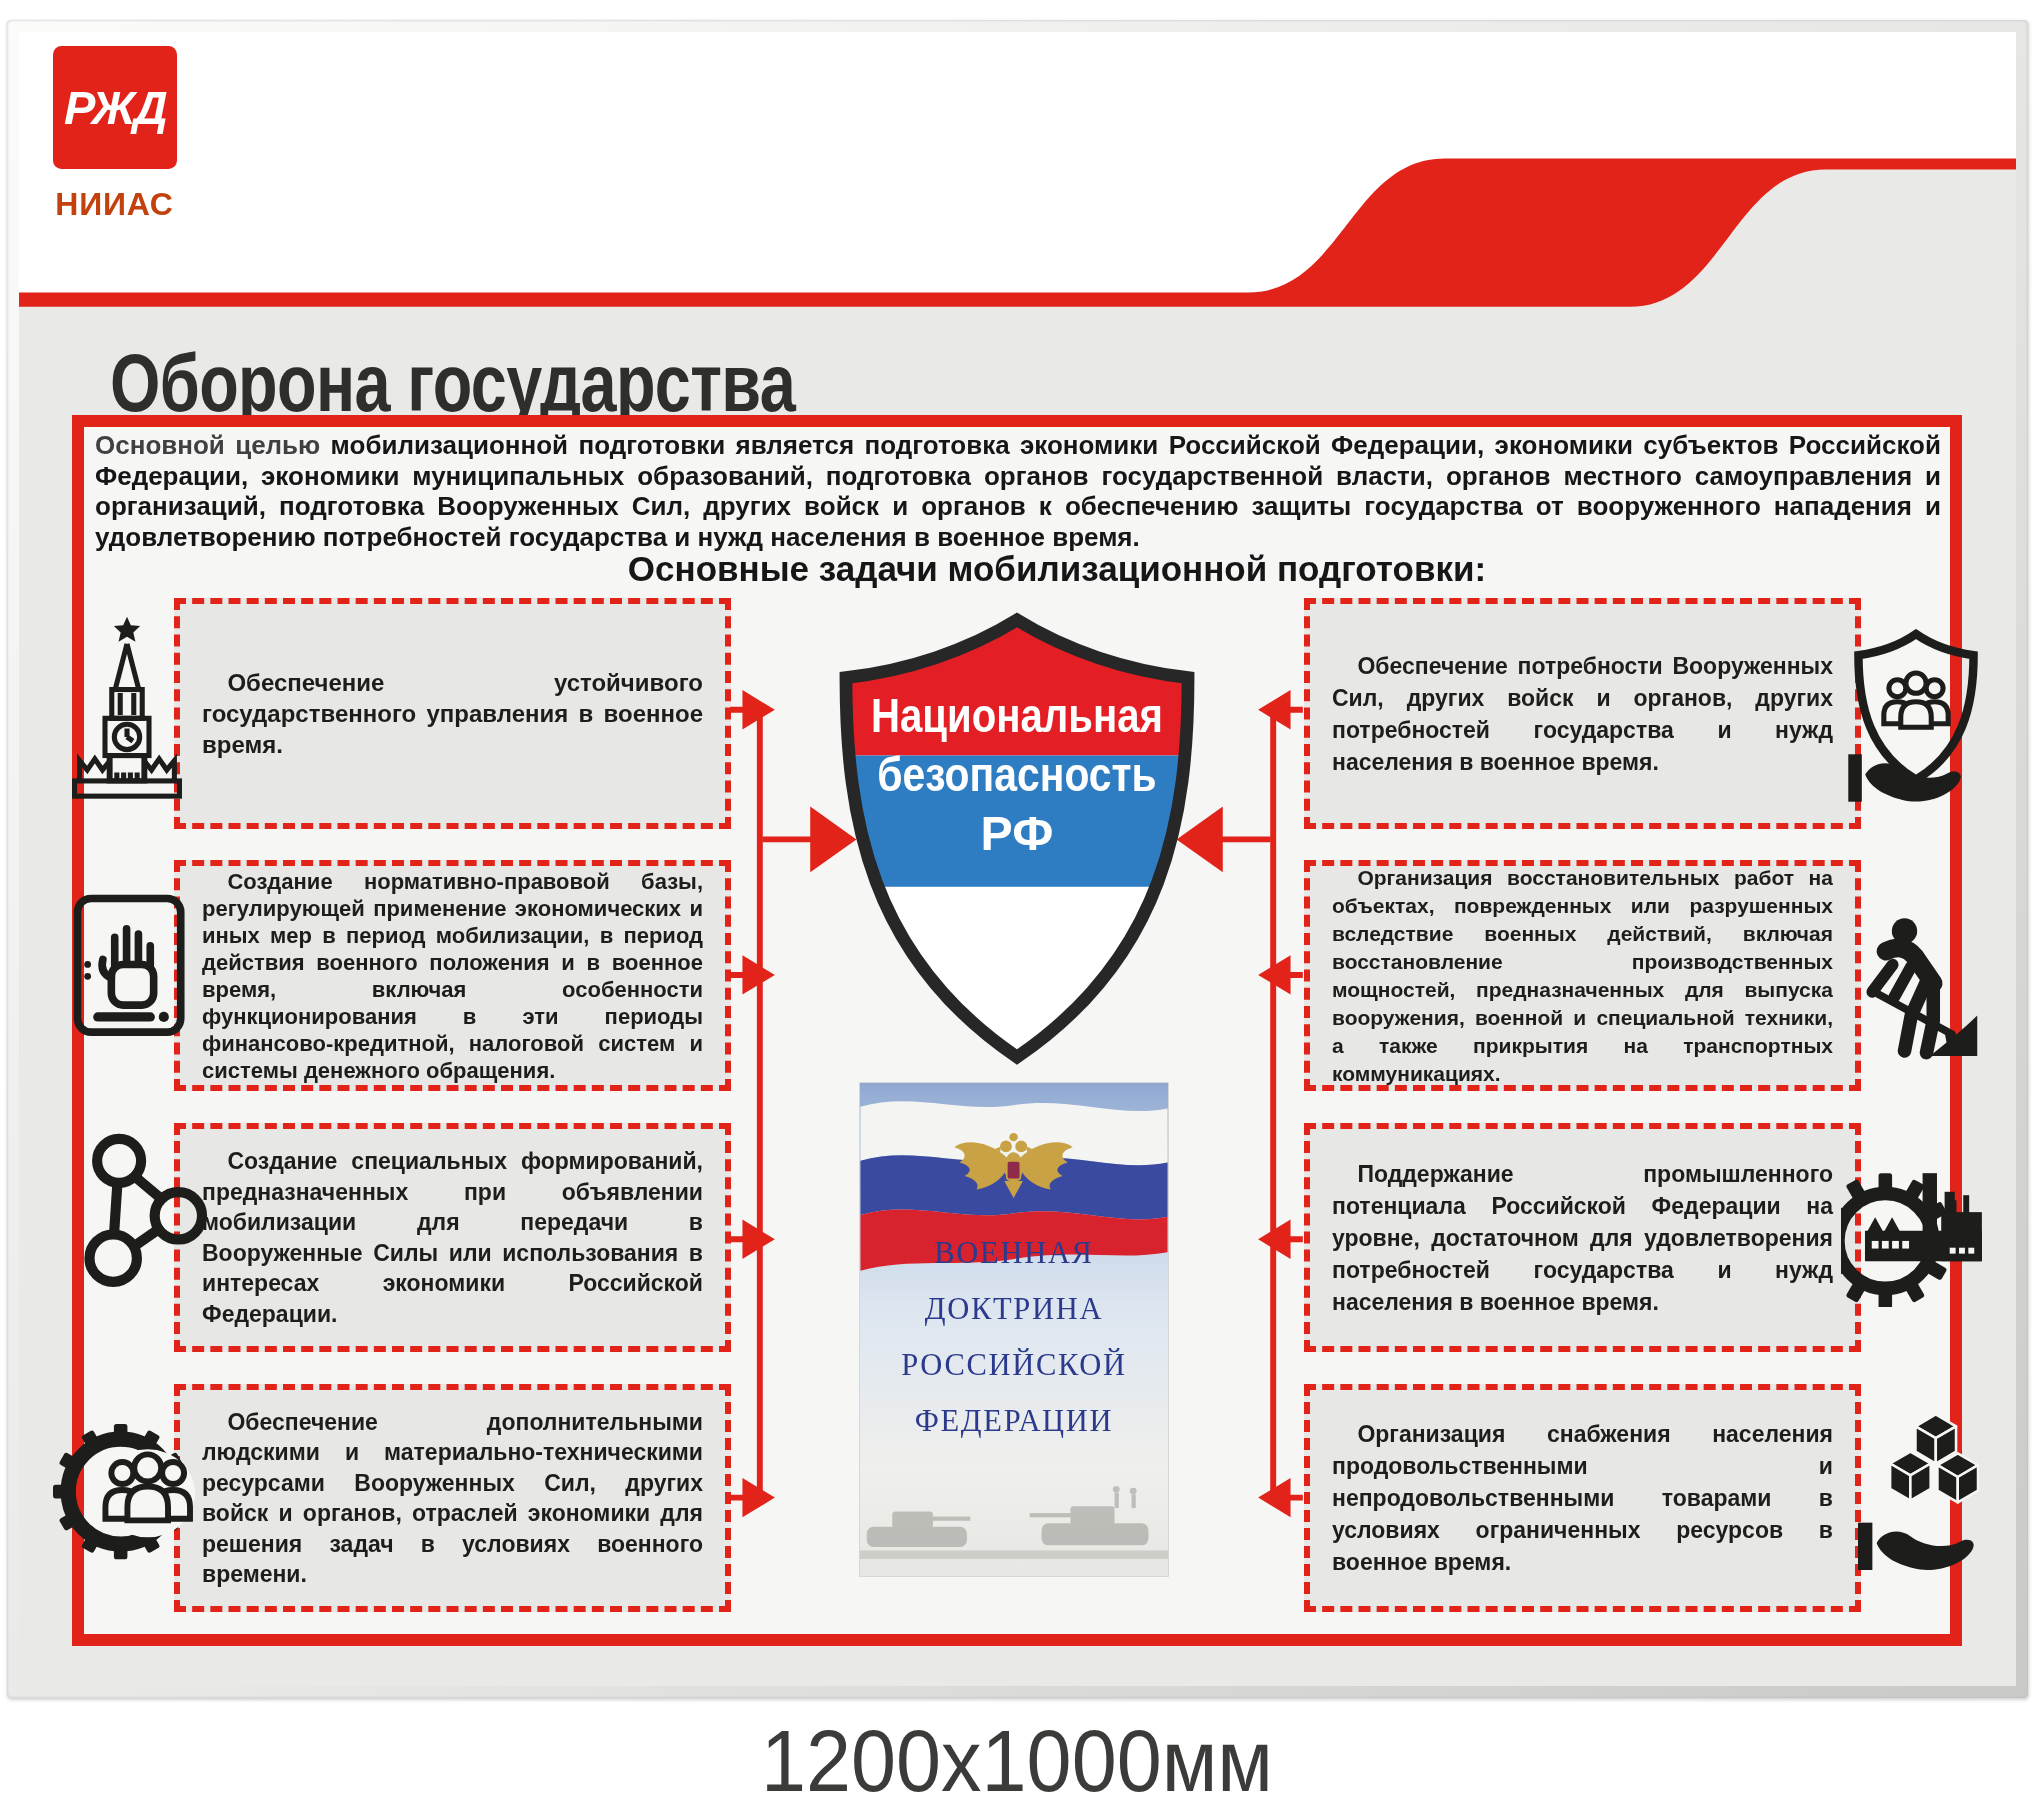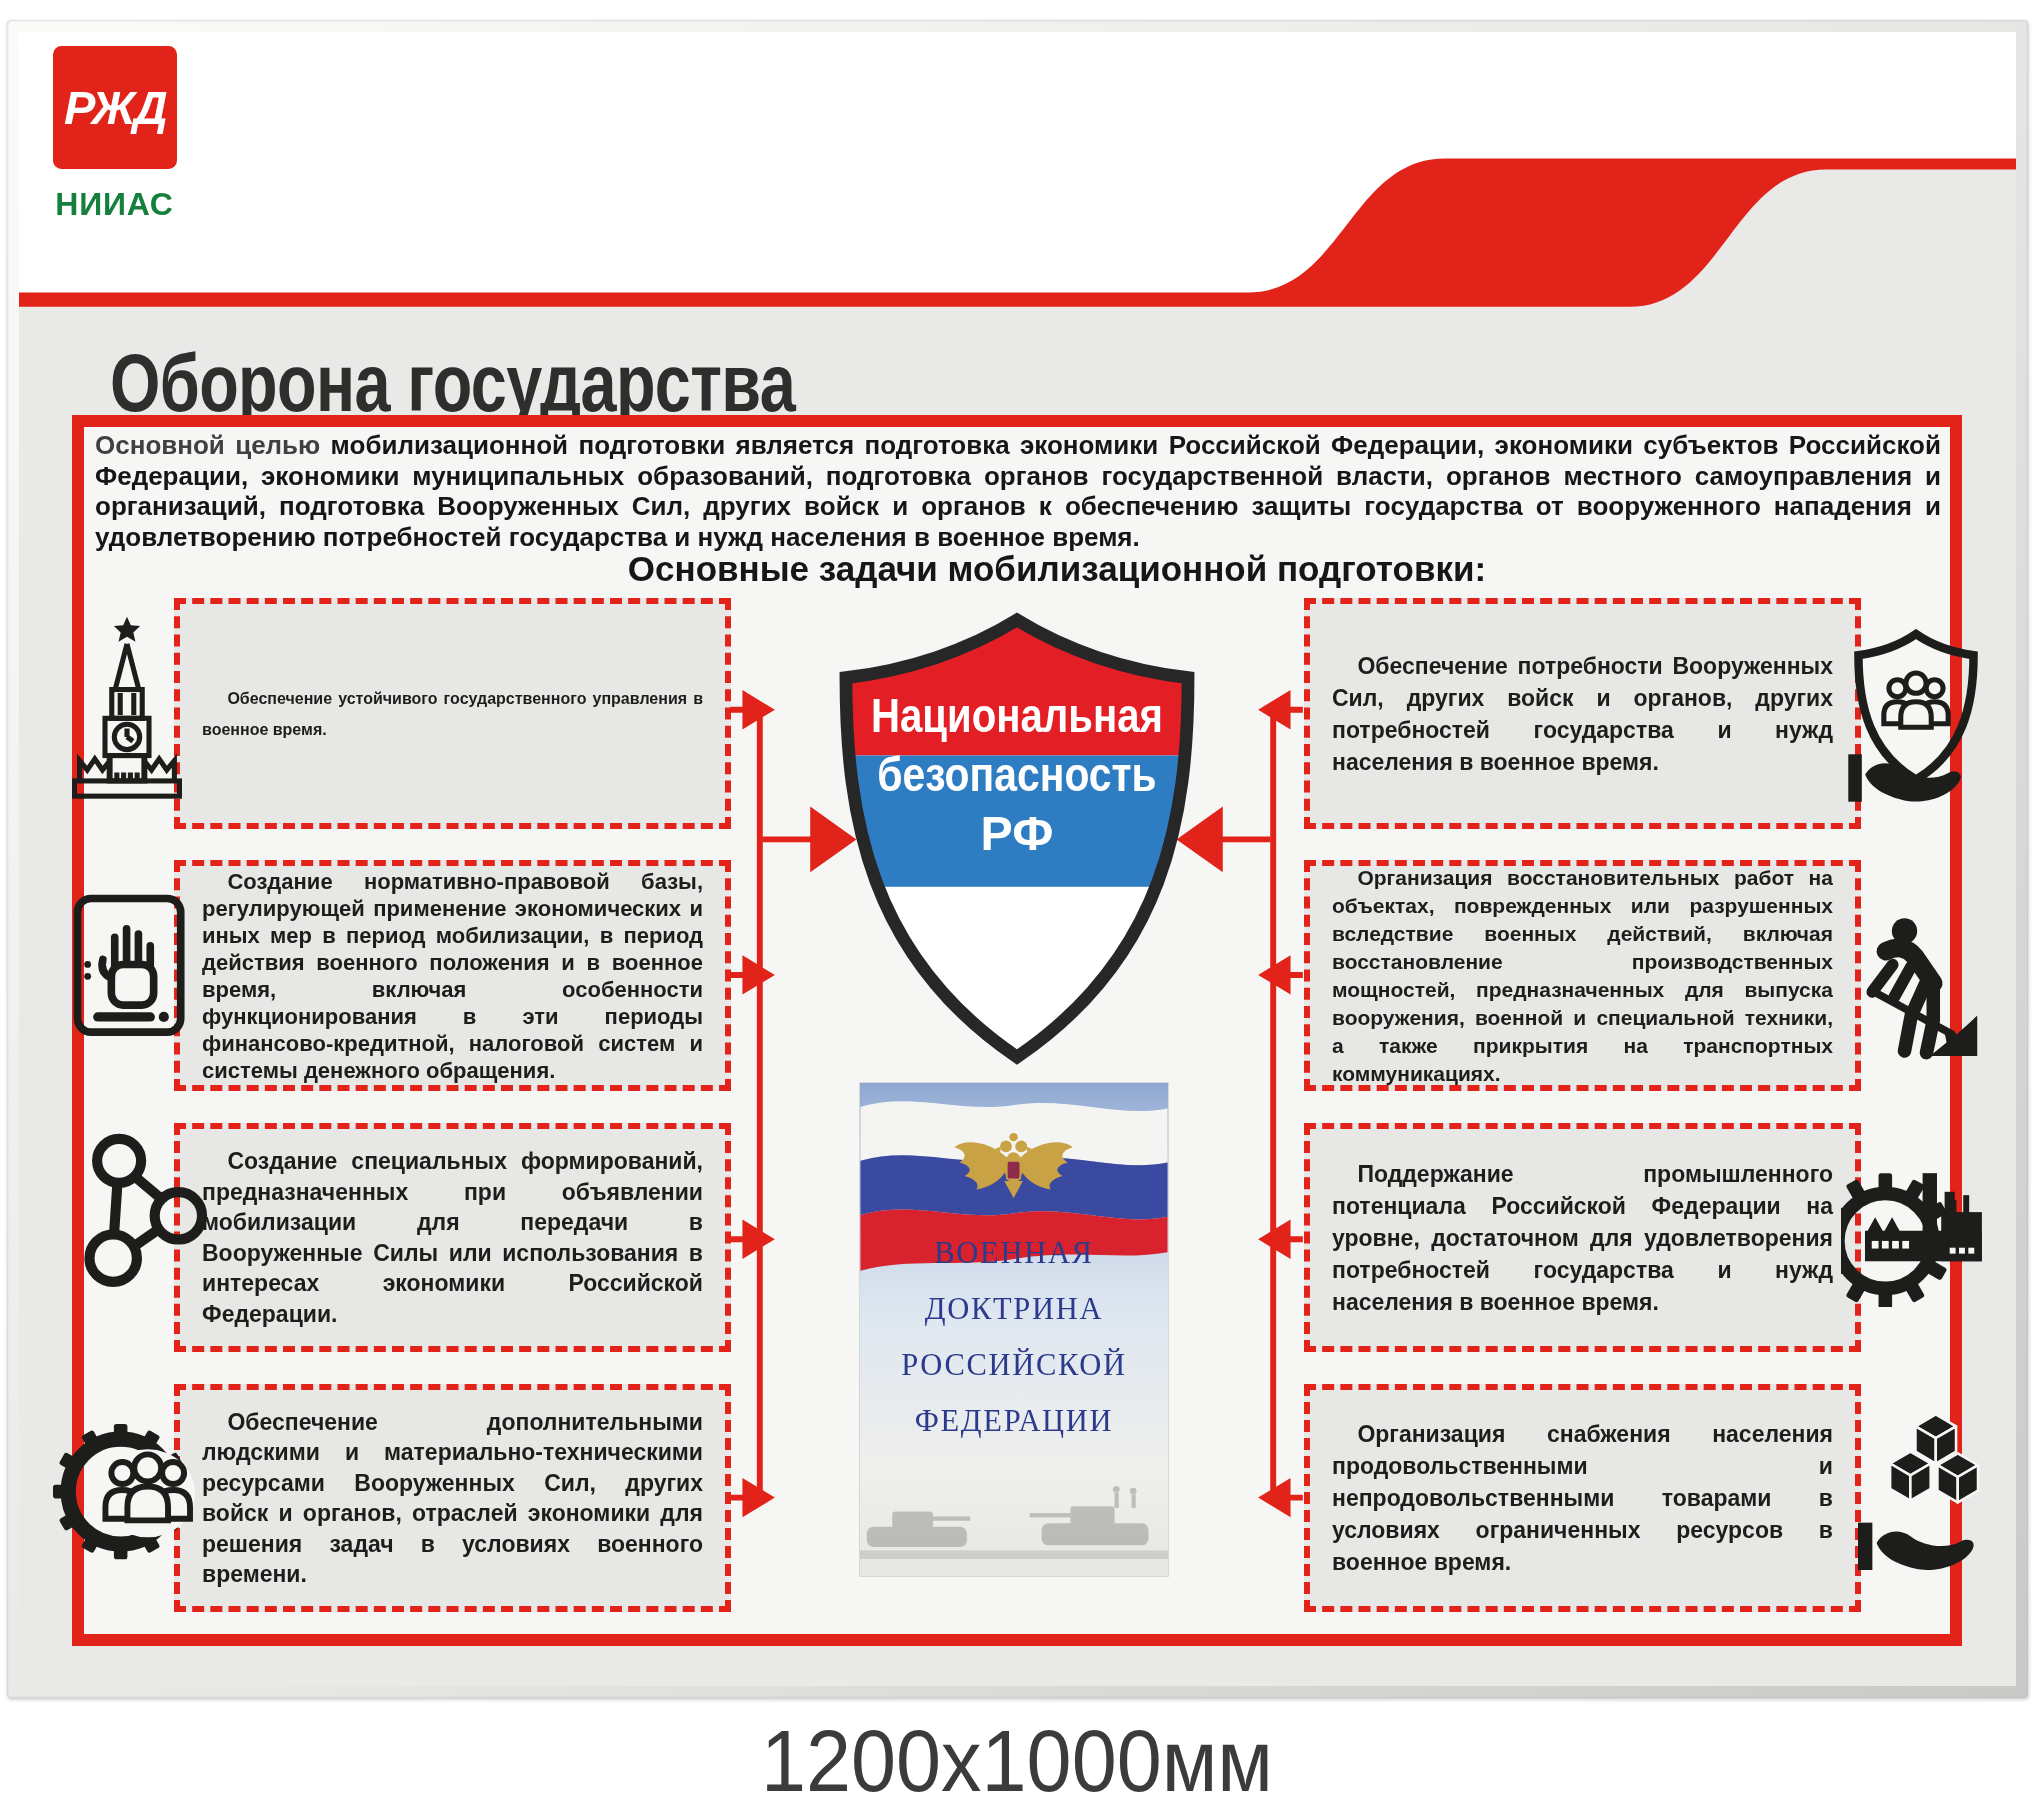--- a/index.html
+++ b/index.html
@@ -13,41 +13,41 @@
     background:linear-gradient(135deg,#fbfbfa 0%,#e6e6e4 55%,#c9c9c7 100%);
     box-shadow:inset 0 0 2.5px #b5b5b3, 0.8px 1.7px 3.4px rgba(0,0,0,.18);}
   .board-surface{left:18.6px;top:32px;width:1997px;height:1654px;background:#ffffff;}
   .board-lower{left:18.6px;top:298px;width:1997px;height:1388px;background:#e9e9e8;}
   .swoosh{left:18.6px;top:127px;width:1997px;height:180px;}
 
   
   .logo{left:53px;top:46px;width:124px;height:123px;background:#e2231a;border-radius:8.5px;
         display:flex;align-items:center;justify-content:center;color:#fff;
         font-size:47px;font-weight:700;font-style:italic;letter-spacing:-1.7px;}
-  .org{left:34px;top:186px;width:161px;text-align:center;color:#15803d;
+  .org{left:34px;top:186px;width:161px;text-align:center;color:#c2410c;
        font-size:32px;font-weight:700;letter-spacing:0.8px;}
 
   .page-title{left:110px;top:337px;font-size:81px;font-weight:700;color:#2e2e2d;
               white-space:nowrap;letter-spacing:-0.8px;transform:scaleX(.8);transform-origin:left top;}
 
   
   .content-box{left:72px;top:415px;width:1890px;height:1231px;border:12px solid #e2231a;background:#f6f6f5;}
   .intro{left:95px;top:430px;width:1846px;font-size:26px;font-weight:700;line-height:30.5px;
          text-align:justify;color:#161616;}
   .intro .lead{color:#404040;}
   .subtitle{left:72px;top:549px;width:1970px;text-align:center;font-size:35px;font-weight:700;color:#161616;}
 
   
   .task-box{width:557px;border:6px dashed #e2231a;background:#e7e7e6;
             display:flex;align-items:center;padding:0 22px;}
   .task-box p{margin:0;width:100%;font-weight:700;color:#1d1d1b;text-align:justify;text-indent:25.4px;}
   .lcol{left:174px;} .rcol{left:1304px;}
   .tb1{top:598px;height:231px;} .tb2{top:860px;height:231px;}
   .tb3{top:1123px;height:229px;} .tb4{top:1384px;height:228px;}
-  .f-l1 p{font-size:16px;line-height:31px;}
+  .f-l1 p{font-size:24px;line-height:31px;}
   .f-l2 p{font-size:22px;line-height:27px;}
   .f-l3 p{font-size:23px;line-height:30.5px;}
   .f-l4 p{font-size:23px;line-height:30.5px;}
   .f-r1 p{font-size:23px;line-height:32px;}
   .f-r2 p{font-size:21px;line-height:28px;}
   .f-r3 p{font-size:23px;line-height:32px;}
   .f-r4 p{font-size:23px;line-height:32px;}
 
   
   .icon-kremlin{left:61px;top:615px;}

